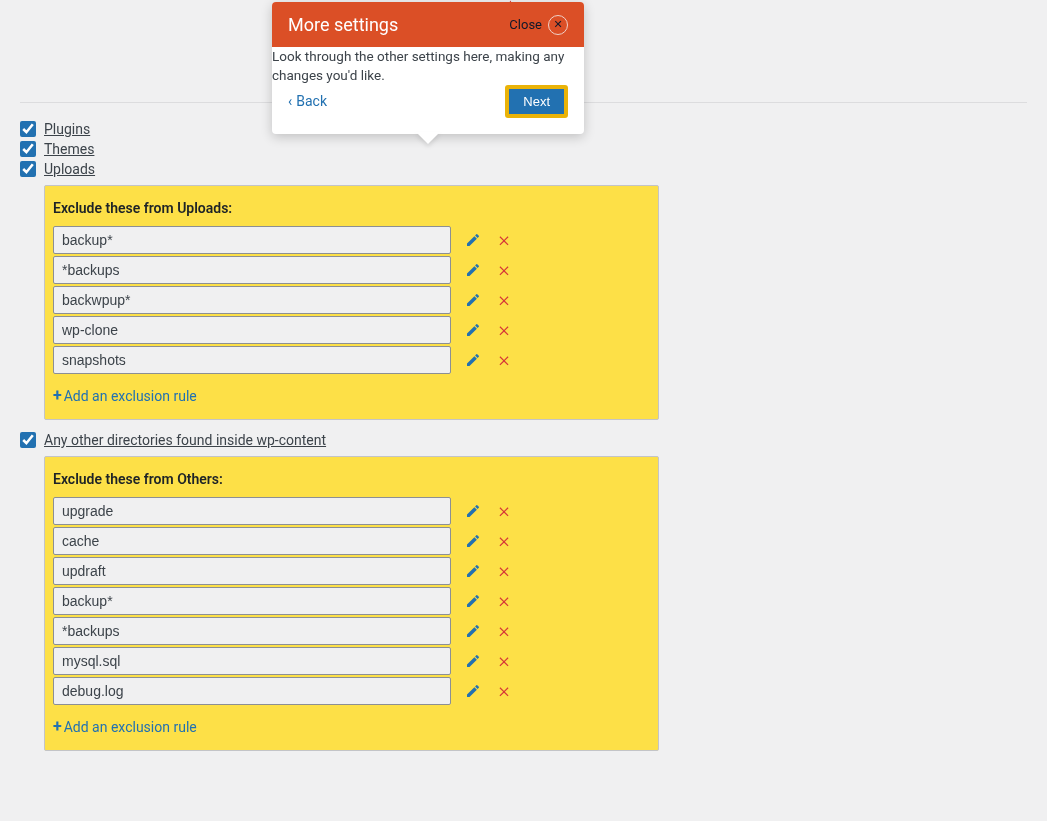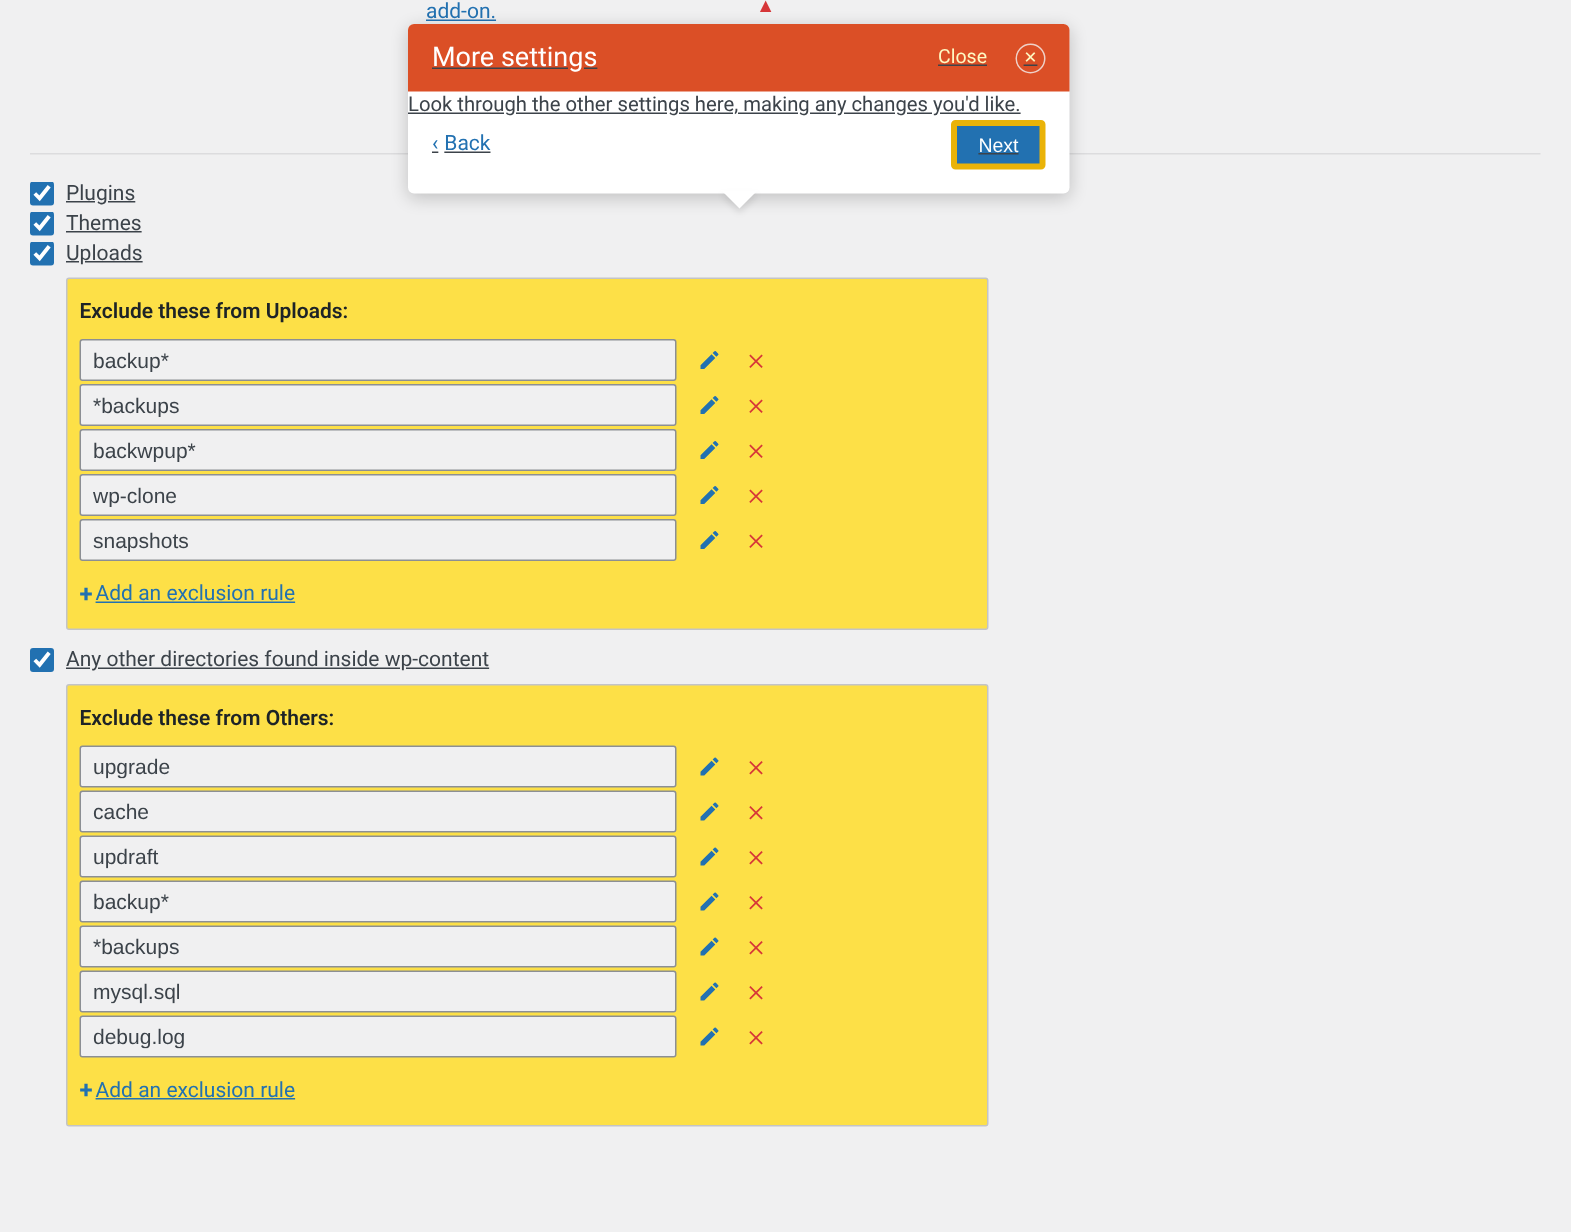--- a/index.html
+++ b/index.html
@@ -124,31 +124,29 @@
       text-decoration: none;
       margin-top: 10px;
       cursor: pointer;
     }
     .add-rule-link .plus {
       font-weight: bold;
       font-size: 16px;
       margin-right: 2px;
     }
     .add-rule-link .add-text {
-      text-decoration: underline;
     }
 
     
     .modal-wrapper {
       position: absolute;
-      top: 16px;
+      top: 2px;
       left: 272px;
-      width: 441px;
+      width: 312px;
       z-index: 100;
-      text-decoration: underline;
     }
     .modal {
       background: #fff;
       border-radius: 4px;
       box-shadow: 0 3px 12px rgba(0,0,0,0.2);
       overflow: visible;
       position: relative;
     }
     .modal-pointer {
       position: absolute;
@@ -171,22 +169,22 @@
       align-items: center;
       border-radius: 4px 4px 0 0;
     }
     .modal-title {
       font-size: 18px;
       font-weight: 400;
     }
     .modal-close {
       display: flex;
       align-items: center;
-      gap: 19px;
-      color: #fef9c3;
+      gap: 6px;
+      color: #0f172a;
       cursor: pointer;
       font-size: 13px;
     }
     .close-circle {
       width: 20px;
       height: 20px;
       border: 1.5px solid #efd1c8;
       border-radius: 50%;
       display: flex;
       align-items: center;

